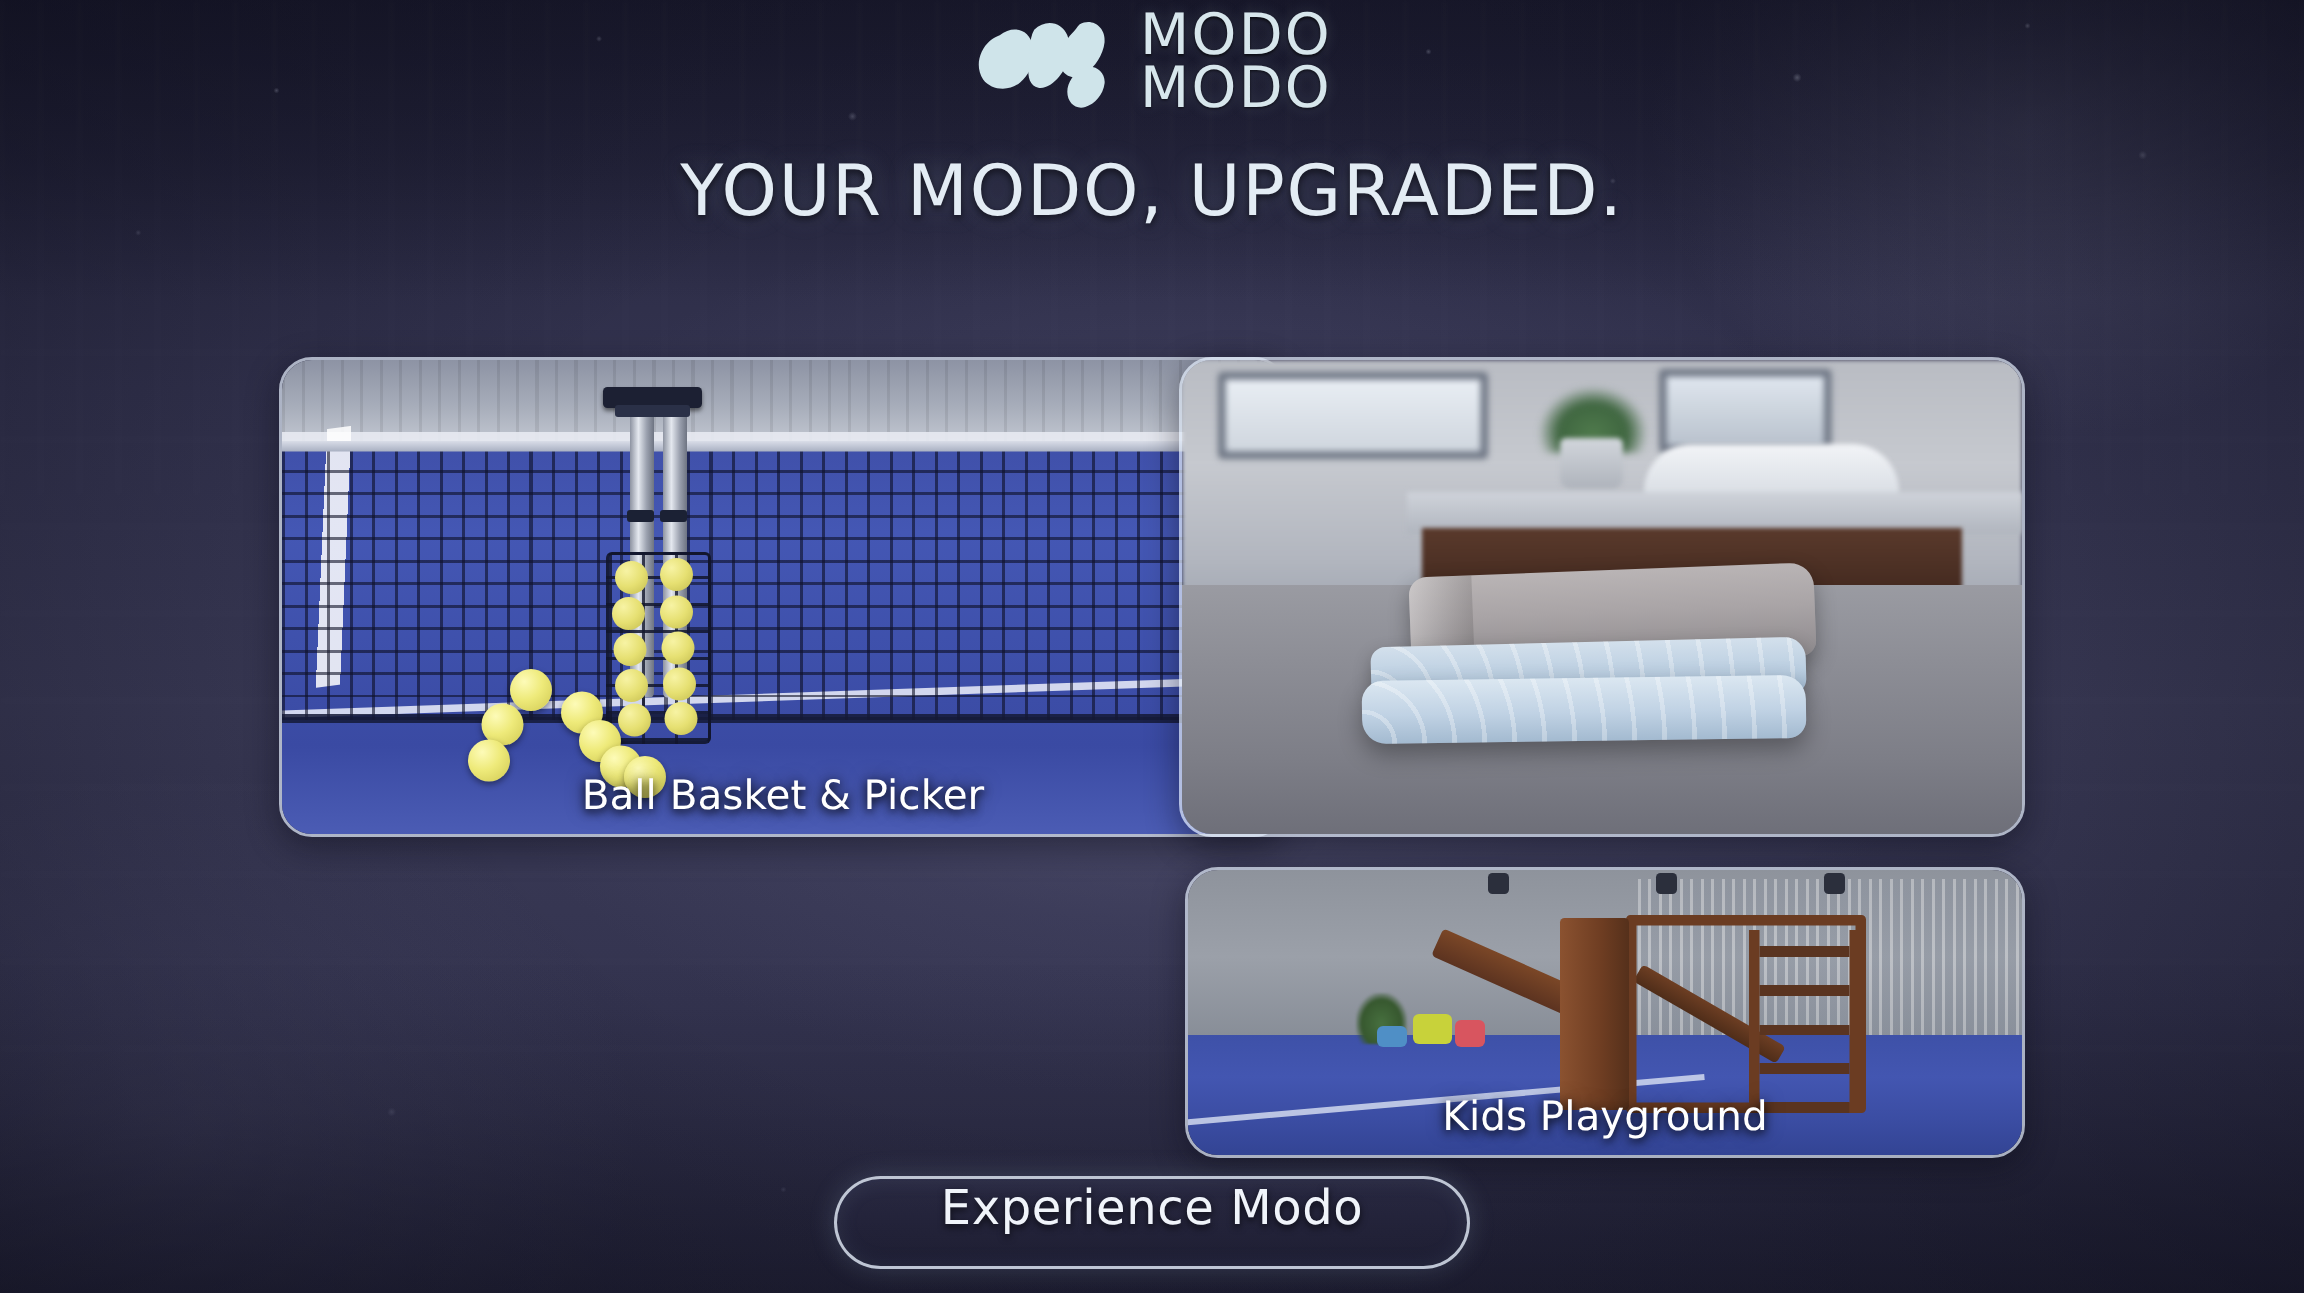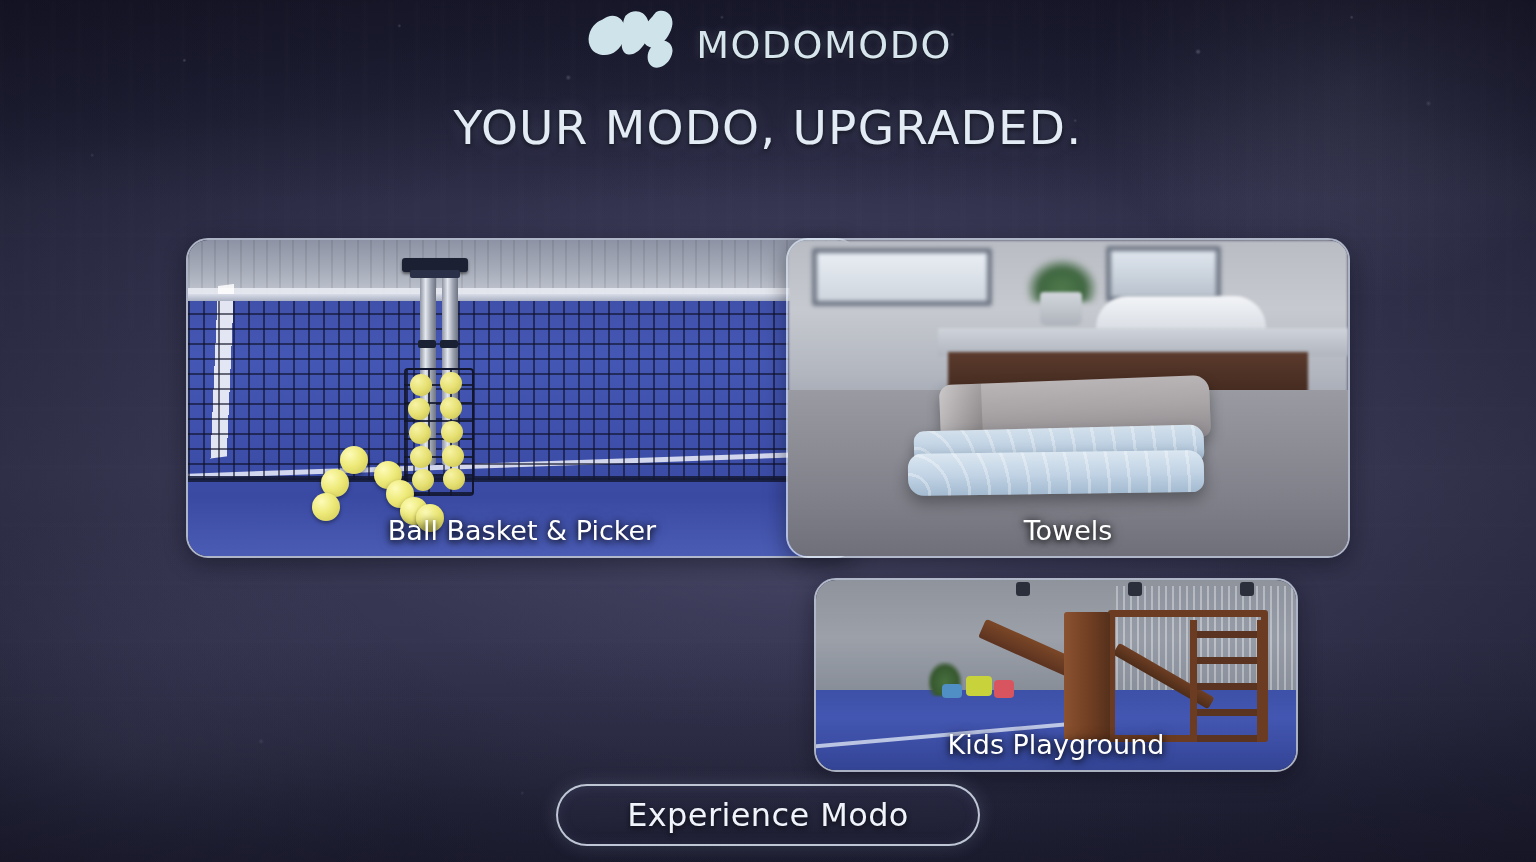--- a/index.html
+++ b/index.html
@@ -73,23 +73,22 @@
   }
 
   
   .logo-lockup{
     position:absolute; left:50%; top:6px; transform:translateX(-50%);
     display:flex; align-items:center; gap:20px;
     z-index:5;
   }
   .logo-mark{ width:92px; height:62px; display:block; flex:none; }
   .logo-words{
-    display:flex; flex-direction:row;
+    display:flex; flex-direction:column;
     line-height:.92;
-    margin-top:17px;
   }
   .logo-word{
     font-family:"DejaVu Sans", sans-serif;
     font-size:38px;
     letter-spacing:1.5px;
     font-weight:400;
     color:#d7e6ec;
     text-shadow:0 1px 2px rgba(0,0,0,.65), 0 0 10px rgba(190,220,235,.18);
   }
 
@@ -131,21 +130,21 @@
     font-size:27px;
     color:#ffffff;
     text-shadow:0 2px 6px rgba(0,0,0,.85), 0 0 12px rgba(0,0,0,.6);
     z-index:9;
   }
   .card .caption .flake{ font-size:24px; color:#eaf4ff; }
 
   #card-ball    { left:186px; top:238px; width:672px; height:320px; }
   #card-towels  { left:786px; top:238px; width:564px; height:320px; }
   #card-ice     { left:186px; top:578px; width:566px; height:194px; }
-  #card-kids    { left:814px; top:578px; width:484px; height:194px; }
+  #card-kids    { left:790px; top:578px; width:560px; height:194px; }
 
   
   .court-sky{
     position:absolute; left:0; right:0; top:0; height:56px;
     background:linear-gradient(180deg,#8d93a4 0%, #a7adba 55%, #c3c8d2 100%);
   }
   .court-sky::after{
     content:""; position:absolute; inset:0;
     background:repeating-linear-gradient(90deg, rgba(0,0,0,.08) 0 2px, rgba(0,0,0,0) 2px 13px);
   }
@@ -412,21 +411,21 @@
   .gym-plant{
     position:absolute; left:112px; top:82px; width:34px; height:34px;
     background:radial-gradient(ellipse at 50% 60%, #47703f 0%, #37582f 55%, rgba(55,88,47,0) 75%);
     filter:blur(.8px);
   }
 
   
   .cta{
     position:absolute; left:50%; bottom:16px; transform:translateX(-50%);
     width:424px; height:62px;
-    display:flex; align-items:center; justify-content:center;
+    display:flex; justify-content:center;
     border-radius:34px;
     border:2px solid rgba(226,234,246,.82);
     background:linear-gradient(180deg, rgba(46,46,72,.55), rgba(30,30,52,.55));
     box-shadow:0 0 18px rgba(170,200,230,.18), inset 0 0 14px rgba(150,180,215,.10);
     cursor:pointer;
     z-index:6;
   }
   .cta-label{
     font-family:"DejaVu Sans", sans-serif;
     font-size:32px;
@@ -519,23 +518,20 @@
         <div class="bath-counter"></div>
         <div class="bath-wood"></div>
         <div class="bath-table"></div>
         <div class="towel-grey"></div>
         <div class="towel-blue1">
           <div class="towel-wave"></div>
         </div>
         <div class="towel-blue2">
           <div class="towel-wave"></div>
         </div>
-      </div>
-      <div class="caption">
-        <span>Towels</span>
       </div>
     </div>
 
 
     <div class="card" id="card-kids">
       <div class="photo">
         <div class="gym-wall"></div>
         <div class="gym-blinds"></div>
         <div class="gym-floor"></div>
         <div class="gym-floorline"></div>

